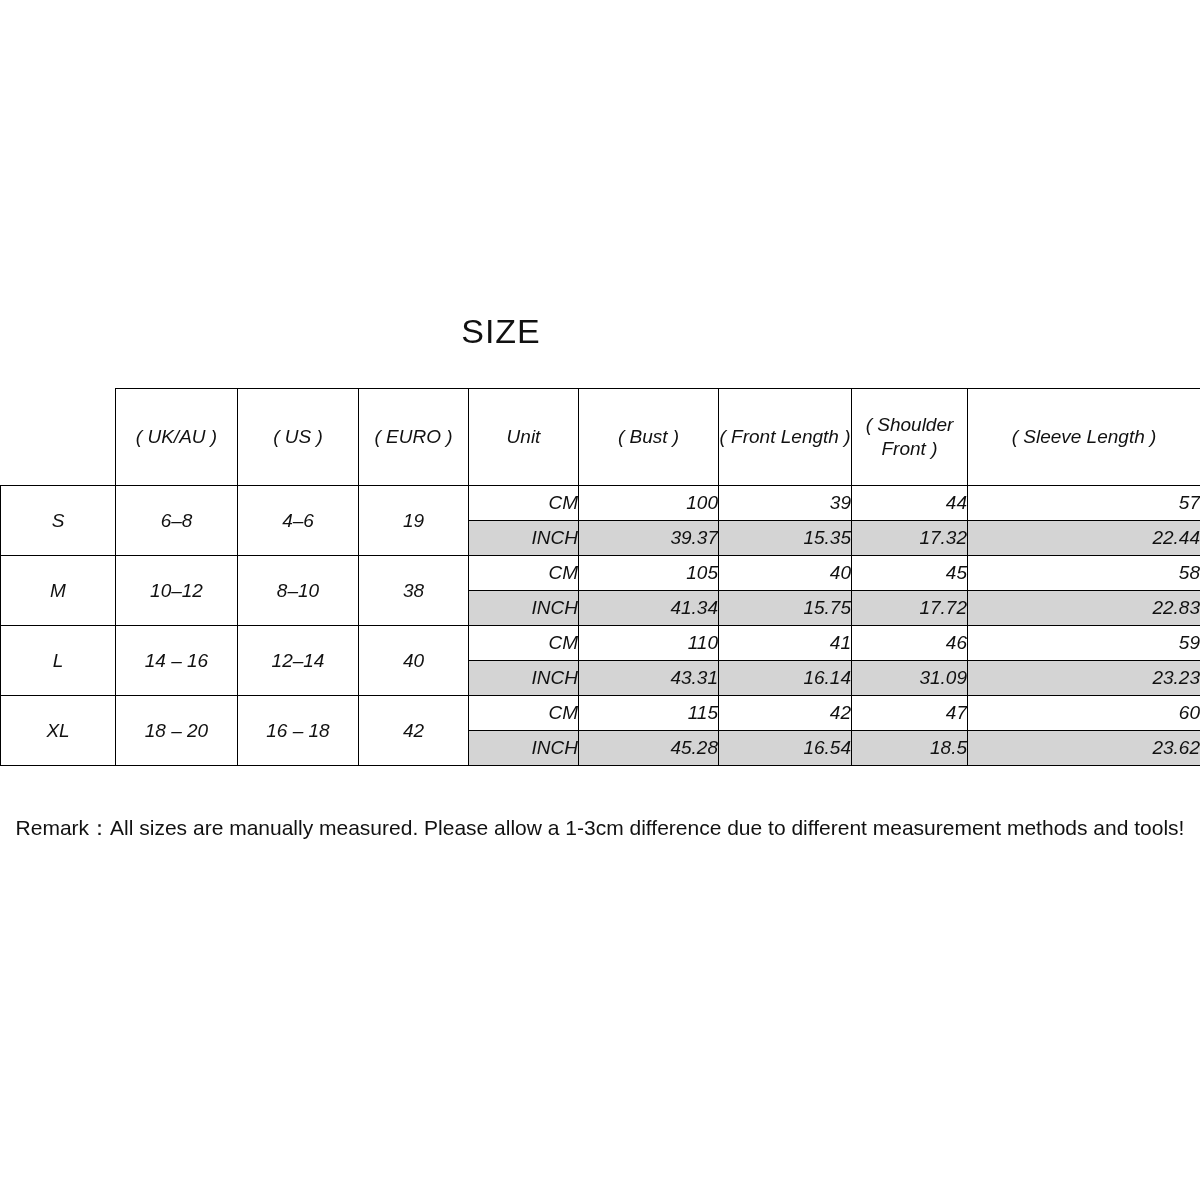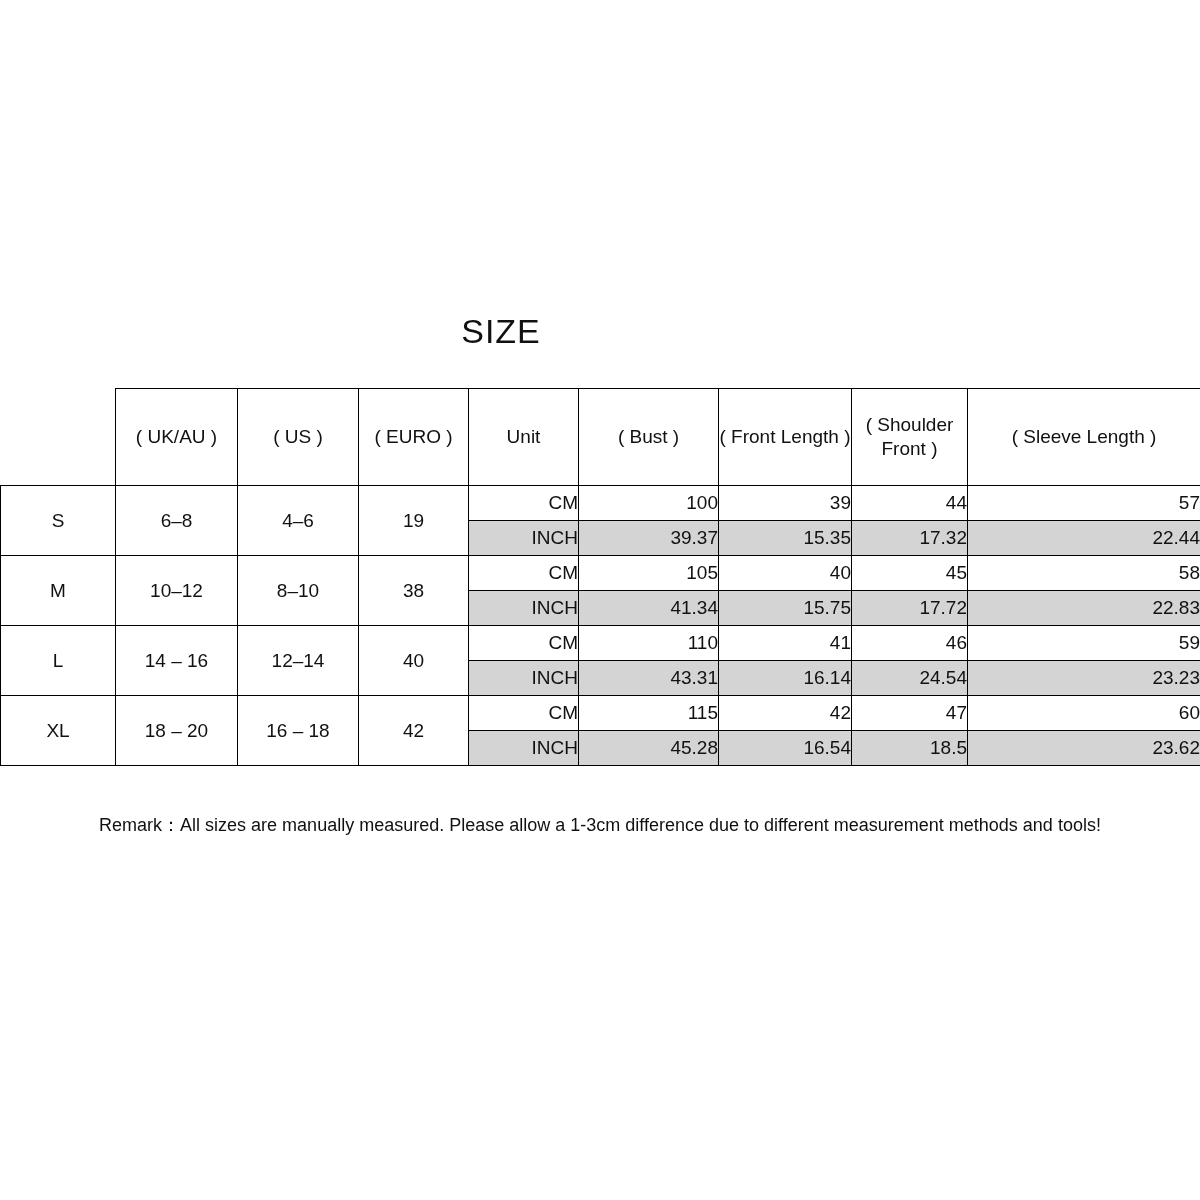--- a/index.html
+++ b/index.html
@@ -30,20 +30,21 @@
     text-align: center;
     font-size: 34px;
     letter-spacing: 1px;
     color: #111111;
   }
   .table-wrap {
     position: absolute;
     left: 0;
     top: 388px;
     width: 1048px;
+    font-style: italic;
   }
   table.size-table {
     border-collapse: collapse;
     width: 1200px;
     table-layout: fixed;
   }
   table.size-table td,
   table.size-table th {
     border: 1px solid #000000;
     font-weight: normal;
@@ -90,21 +91,21 @@
   tr.inch-row td.unit,
   tr.inch-row td.val {
     background: #d4d4d4;
   }
   .remark {
     position: absolute;
     left: 0;
     top: 812px;
     width: 1200px;
     text-align: center;
-    font-size: 18px;
+    font-size: 21px;
     line-height: 1.5;
     color: #111111;
   }
   .remark span { display: inline; }
 </style>
 </head>
 <body>
 
 <div class="page">
 
@@ -184,21 +185,21 @@
           <td class="unit">CM</td>
           <td class="val">110</td>
           <td class="val">41</td>
           <td class="val">46</td>
           <td class="val">59</td>
         </tr>
         <tr class="inch-row">
           <td class="unit">INCH</td>
           <td class="val">43.31</td>
           <td class="val">16.14</td>
-          <td class="val">24.54</td>
+          <td class="val">31.09</td>
           <td class="val">23.23</td>
         </tr>
 
         <tr class="cm-row">
           <td class="sizecell" rowspan="2">XL</td>
           <td class="measure" rowspan="2">18 – 20</td>
           <td class="measure" rowspan="2">16 – 18</td>
           <td class="measure" rowspan="2">42</td>
           <td class="unit">CM</td>
           <td class="val">115</td>

